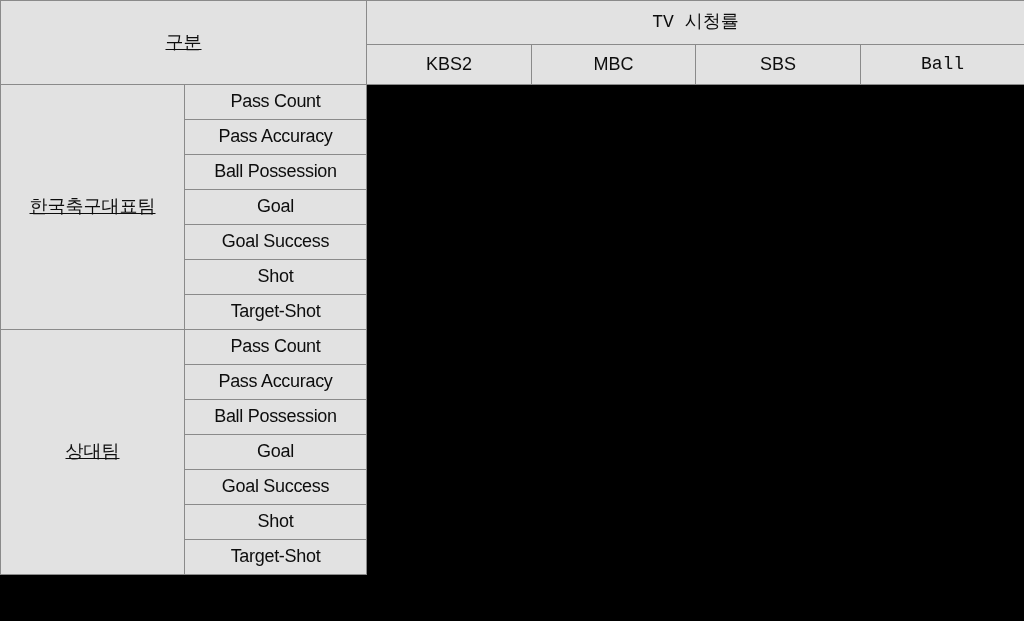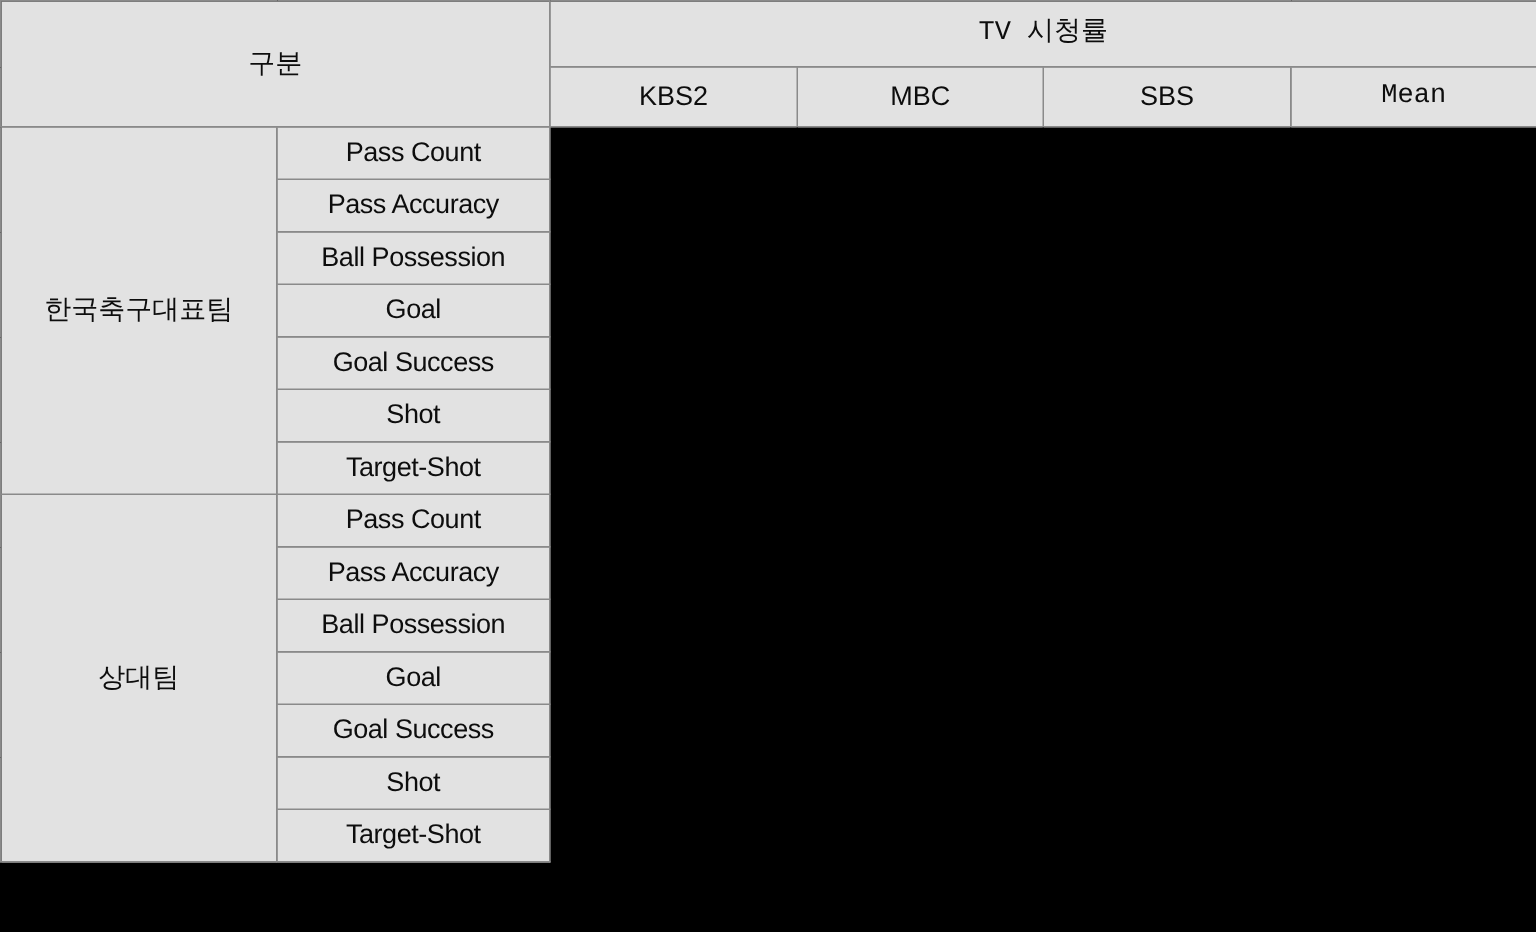--- a/index.html
+++ b/index.html
@@ -45,21 +45,21 @@
 
   
   table.data-table td.blank {
     background: #000000;
     border: none;
     border-left: 1px solid #000000;
   }
 
   
   td.edge-top { border-top: 2px solid #000000; }
-  td.edge-left { border-left: 2px solid #000000; }
+  td.edge-left { border-left: 2px solid #000000; text-decoration: underline; }
   td.edge-right { border-right: 2px solid #000000; font-family: Liberation Mono, monospace; }
   td.edge-bottom { border-bottom: 2px solid #000000; }
 
   
   td.group-sep-bottom { border-bottom: 2px solid #000000; }
 
   
   td.hdr-span {
     font-size: 19px;
     height: 44px;
@@ -95,21 +95,21 @@
 
       <tr>
         <td class="hdr-span edge-top edge-left" rowspan="2" colspan="2">구분</td>
         <td class="hdr-span edge-top edge-right" colspan="4">TV 시청률</td>
       </tr>
 
       <tr>
         <td class="hdr-sub">KBS2</td>
         <td class="hdr-sub">MBC</td>
         <td class="hdr-sub">SBS</td>
-        <td class="hdr-sub edge-right">Mean</td>
+        <td class="hdr-sub edge-right">Ball</td>
       </tr>
 
       <tr>
         <td class="group-label edge-left group-sep-bottom" rowspan="7">한국축구대표팀</td>
         <td class="metric">Pass Count</td>
         <td class="blank"></td>
         <td class="blank"></td>
         <td class="blank"></td>
         <td class="blank"></td>
       </tr>

